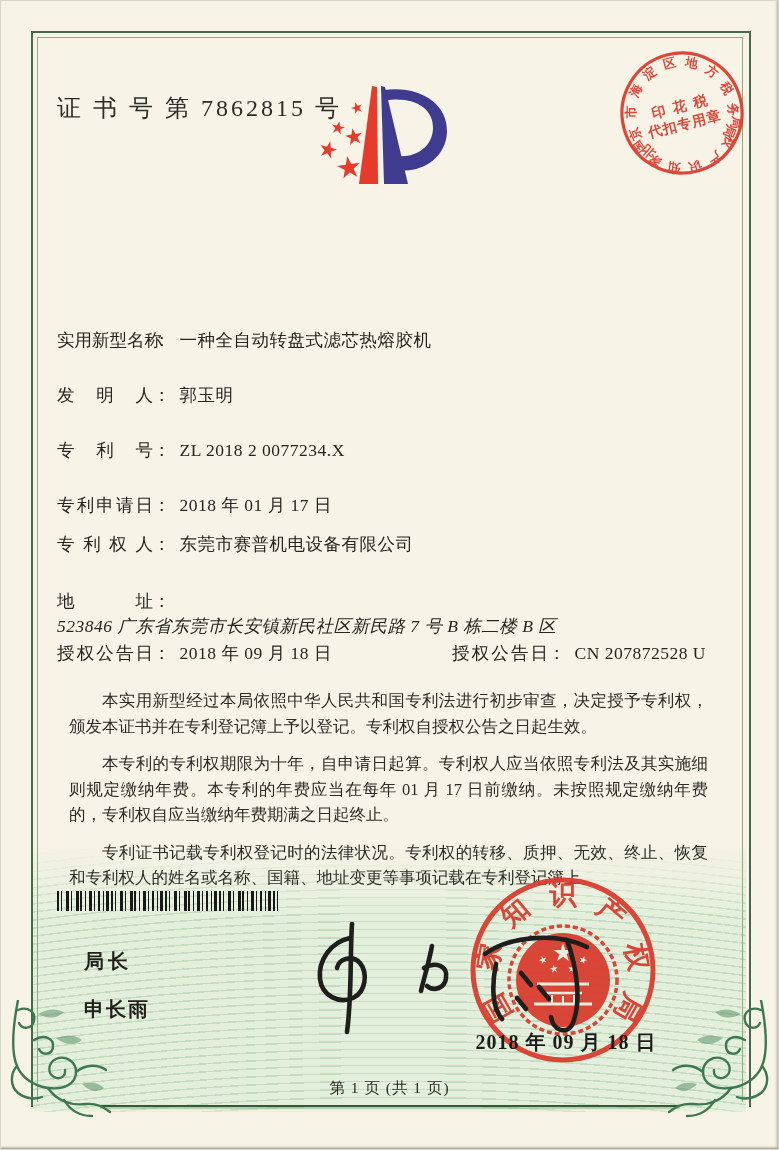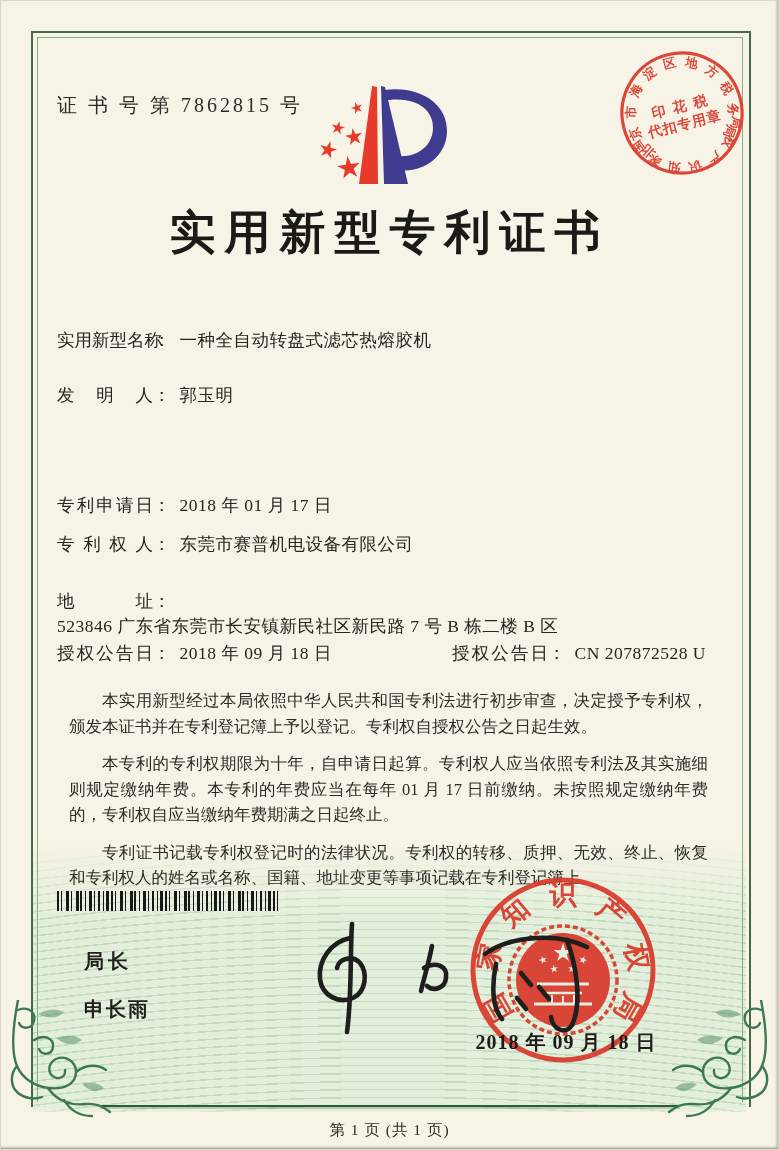--- a/index.html
+++ b/index.html
@@ -17,32 +17,32 @@
   .frame-outer{position:absolute;left:31px;top:31px;width:716px;height:1074px;z-index:3;
         border-top:2px solid #46684f;border-left:2px solid #46684f;border-right:2px solid #46684f;}
   .frame-inner{position:absolute;left:37px;top:37px;width:704px;height:1064px;z-index:3;
         border-top:1px solid #85b083;border-left:1px solid #85b083;border-right:1px solid #85b083;}
   .bottom-rule{position:absolute;left:100px;top:1105px;width:580px;height:0;z-index:3;
         border-top:2.5px solid #2f5a3e;box-shadow:0 2px 0 rgba(120,165,120,.45);}
   .ornament{position:absolute;width:110px;height:120px;z-index:4;}
   .ornament.left{left:4px;top:1000px;}
   .ornament.right{left:665px;top:1000px;transform:scaleX(-1);}
 
-  .cert-no{position:absolute;left:57px;top:92px;z-index:4;font-size:20px;letter-spacing:3px;color:#2e2c27;}
+  .cert-no{position:absolute;left:57px;top:92px;z-index:4;font-size:24px;letter-spacing:3px;color:#2e2c27;}
   .logo{position:absolute;left:298px;top:56px;width:180px;height:152px;z-index:4;}
   .tax-stamp{position:absolute;left:609px;top:40px;width:146px;height:146px;z-index:6;transform:rotate(-14deg);opacity:.92;}
   .title{position:absolute;left:0;right:0;top:202px;z-index:4;text-align:center;
         font-size:46px;font-weight:700;letter-spacing:9px;color:#1b1a16;}
 
   .frow{position:absolute;left:57px;right:58px;z-index:4;font-size:17.5px;color:#262520;white-space:nowrap;}
   .flabel{display:inline-block;width:96px;text-align:justify;text-align-last:justify;vertical-align:top;}
   .fcolon{margin-right:9px;}
   .fvalue{letter-spacing:.5px;}
   .frow.addr{white-space:normal;}
-  .frow.addr .fvalue{display:inline-block;width:556px;vertical-align:top;line-height:27px;}
+  .frow.addr .fvalue{display:inline-block;width:556px;vertical-align:top;line-height:27px;font-style:italic;}
   .grant-right{position:absolute;left:395px;top:0;white-space:nowrap;}
 
   .body-text{position:absolute;left:57px;top:676px;width:663px;z-index:4;
         font-size:16.5px;line-height:25.5px;color:#2e2c27;text-align:justify;}
   .body-text p{margin:12px;text-indent:2em;}
 
   .barcode{position:absolute;left:57px;top:891px;width:224px;height:20px;z-index:4;
         background:repeating-linear-gradient(90deg,
          #181818 0 2px, rgba(0,0,0,0) 2px 4px,
          #181818 4px 5px, rgba(0,0,0,0) 5px 9px,
@@ -58,21 +58,21 @@
          #181818 49px 52px, rgba(0,0,0,0) 52px 54px);}
 
   .director-title{position:absolute;left:84px;top:948px;z-index:5;font-size:20px;font-weight:700;color:#22211d;
         font-family:"Liberation Sans","DejaVu Sans",sans-serif;letter-spacing:4px;}
   .director-name{position:absolute;left:84px;top:996px;z-index:5;font-size:20px;font-weight:600;color:#22211d;
         font-family:Liberation Sans, sans-serif;letter-spacing:2px;}
   .signature{position:absolute;left:295px;top:918px;width:305px;height:118px;z-index:7;}
   .seal{position:absolute;left:463px;top:870px;width:200px;height:200px;z-index:5;opacity:.93;}
   .seal-date{position:absolute;left:468px;top:1029px;width:196px;z-index:6;text-align:center;
         font-size:20px;font-weight:700;color:#1d1c18;letter-spacing:1px;}
-  .footer{position:absolute;left:0;right:0;top:1078px;z-index:5;text-align:center;font-size:15.5px;color:#2c2b26;letter-spacing:1px;margin-top:42px;}
+  .footer{position:absolute;left:0;right:0;top:1078px;z-index:5;text-align:center;font-size:15.5px;color:#2c2b26;letter-spacing:1px;}
 
   text{font-family:"Liberation Serif","DejaVu Serif",serif;}
 </style>
 </head>
 <body>
 
 <div class="page">
 
   <div class="band"></div>
   <div class="frame-outer"></div>
@@ -189,27 +189,29 @@
           <text transform="translate(0,51) rotate(180)">权</text>
         </g>
       <g transform="rotate(-66)">
           <text transform="translate(0,51) rotate(180)">局</text>
         </g>
     </g>
     <text y="-2" fill="#d93a2b" font-size="14" font-weight="700" text-anchor="middle" letter-spacing="2">印 花 税</text>
     <text y="16" fill="#d93a2b" font-size="14" font-weight="700" text-anchor="middle" letter-spacing="1">代扣专用章</text>
   </svg>
 
-  <div class="title">实用新型专利证书</div>
 
   <div class="frow" style="top:328px">
     <span class="flabel">实用新型名称</span><span class="fcolon">：</span><span class="fvalue">一种全自动转盘式滤芯热熔胶机</span>
   </div>
   <div class="frow" style="top:383px">
     <span class="flabel">发明人</span><span class="fcolon">：</span><span class="fvalue">郭玉明</span>
+  </div>
+  <div class="frow" style="top:438px">
+    <span class="flabel">专利号</span><span class="fcolon">：</span><span class="fvalue">ZL 2018 2 0077234.X</span>
   </div>
   <div class="frow" style="top:493px">
     <span class="flabel">专利申请日</span><span class="fcolon">：</span><span class="fvalue">2018 年 01 月 17 日</span>
   </div>
   <div class="frow" style="top:532px">
     <span class="flabel">专利权人</span><span class="fcolon">：</span><span class="fvalue">东莞市赛普机电设备有限公司</span>
   </div>
   <div class="frow addr" style="top:589px">
     <span class="flabel">地址</span><span class="fcolon">：</span><span class="fvalue">523846 广东省东莞市长安镇新民社区新民路 7 号 B 栋二楼 B 区</span>
   </div>

